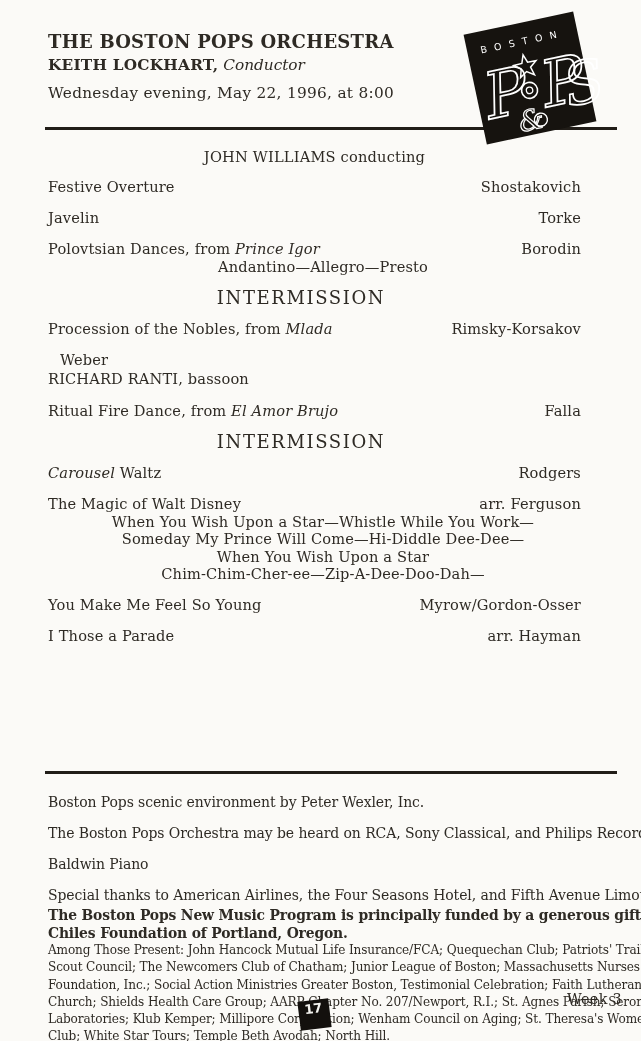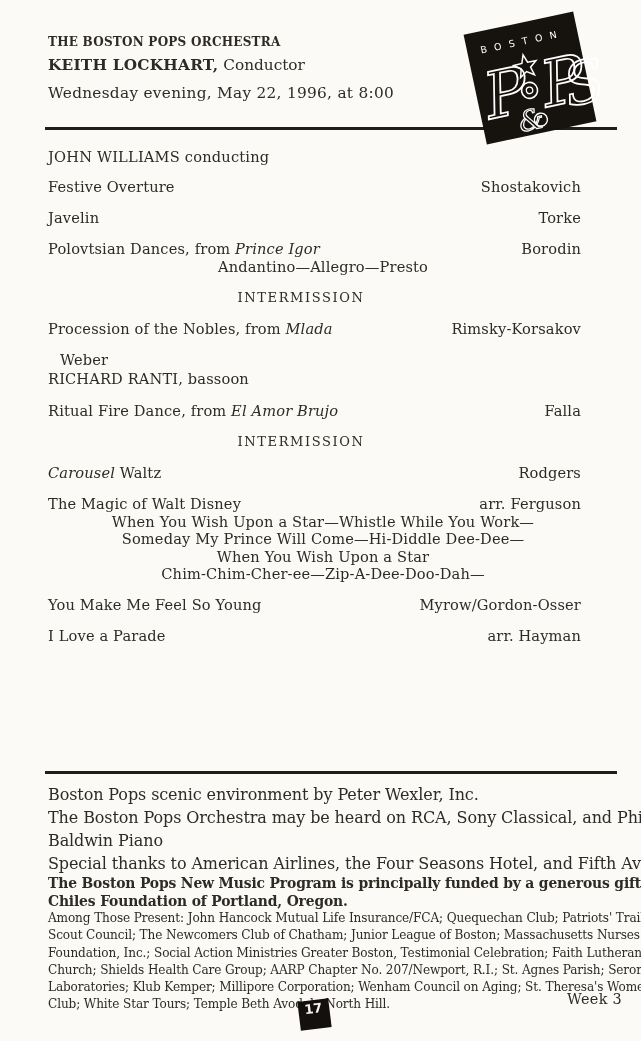--- a/index.html
+++ b/index.html
@@ -7,44 +7,44 @@
     position:relative;
     width:641px;height:1041px;
     background:#fbfaf7;
     font-family:"DejaVu Serif","Liberation Serif",serif;
     color:#2e2a24;
     overflow:hidden;
     margin:0 auto;
   }
   
   .header{position:absolute;left:48px;top:31px;}
-  .h-orchestra{font-weight:bold;font-size:12px;line-height:22px;letter-spacing:.25px;}
+  .h-orchestra{font-weight:bold;font-size:18px;line-height:22px;letter-spacing:.25px;}
   .h-conductor{font-size:15.3px;line-height:24px;}
   .h-conductor .nm{font-weight:bold;letter-spacing:.25px;}
-  .h-conductor .ttl{margin-top:16px;}
+  .h-conductor .ttl{font-style:italic;margin-top:16px;}
   .h-date{font-size:15.3px;line-height:22px;margin-top:5px;letter-spacing:.3px;}
   
   .rule{position:absolute;left:45px;width:572px;height:3px;background:#211d18;}
   .rule1{top:127px;}
   .rule2{top:771px;}
   
   .logo{position:absolute;left:448px;top:0px;width:164px;height:152px;z-index:3;}
   
   .program{position:absolute;left:48px;top:148px;width:533px;font-size:14.6px;}
-  .lead{line-height:18px;margin-bottom:12px;letter-spacing:.2px;}
+  .lead{line-height:18px;margin-bottom:12px;letter-spacing:.2px;text-align:center;}
   .row{margin-bottom:13px;}
   .row-line{display:flex;justify-content:space-between;align-items:flex-start;line-height:18px;}
   .wtitle{white-space:nowrap;letter-spacing:.15px;}
   .composer{white-space:nowrap;padding-left:12px;letter-spacing:.15px;}
   .note{line-height:20px;letter-spacing:.15px;}
   .sub{line-height:17.5px;padding-left:17px;white-space:nowrap;letter-spacing:.15px;text-align:center;}
-  .intermission{line-height:18px;margin-bottom:13px;text-align:center;letter-spacing:1.6px;padding-right:27px;font-size:13px;}
+  .intermission{line-height:18px;margin-bottom:13px;text-align:center;letter-spacing:1.6px;padding-right:27px;font-size:18px;}
   
   .footer{position:absolute;left:48px;top:783px;width:578px;}
-  .credit{font-size:16px;line-height:23px;white-space:nowrap;letter-spacing:-.1px;}
+  .credit{font-size:14px;line-height:23px;white-space:nowrap;letter-spacing:-.1px;margin-top:8px;}
   .funding div{font-weight:bold;font-size:13.9px;line-height:17.5px;white-space:nowrap;letter-spacing:-.15px;}
   .among{margin-top:-6px;padding-top:6px;}
   .among div{font-size:12.1px;line-height:17.3px;white-space:nowrap;letter-spacing:-.12px;}
   .week{position:absolute;top:991px;right:19px;font-size:14.4px;letter-spacing:.3px;}
   .badge{position:absolute;left:299px;top:1000px;width:31px;height:29px;background:#13100d;transform:rotate(-7deg);z-index:2;}
   .badge span{position:absolute;left:6px;top:1px;color:#f5f4f0;font-family:"DejaVu Sans","Liberation Sans",sans-serif;font-weight:bold;font-size:13px;}
 </style>
 </head>
 <body>
 
@@ -132,21 +132,21 @@
           <div class="sub">Chim-Chim-Cher-ee—Zip-A-Dee-Doo-Dah—</div>
         </div>
         <div class="row">
           <div class="row-line">
             <span class="wtitle">You Make Me Feel So Young</span>
             <span class="composer">Myrow/Gordon-Osser</span>
           </div>
         </div>
         <div class="row">
           <div class="row-line">
-            <span class="wtitle">I Love a Parade</span>
+            <span class="wtitle">I Those a Parade</span>
             <span class="composer">arr. Hayman</span>
           </div>
         </div>
       </div>
   </div>
 
   <div class="rule rule2"></div>
 
   <div class="footer">
     <div id="credits">

